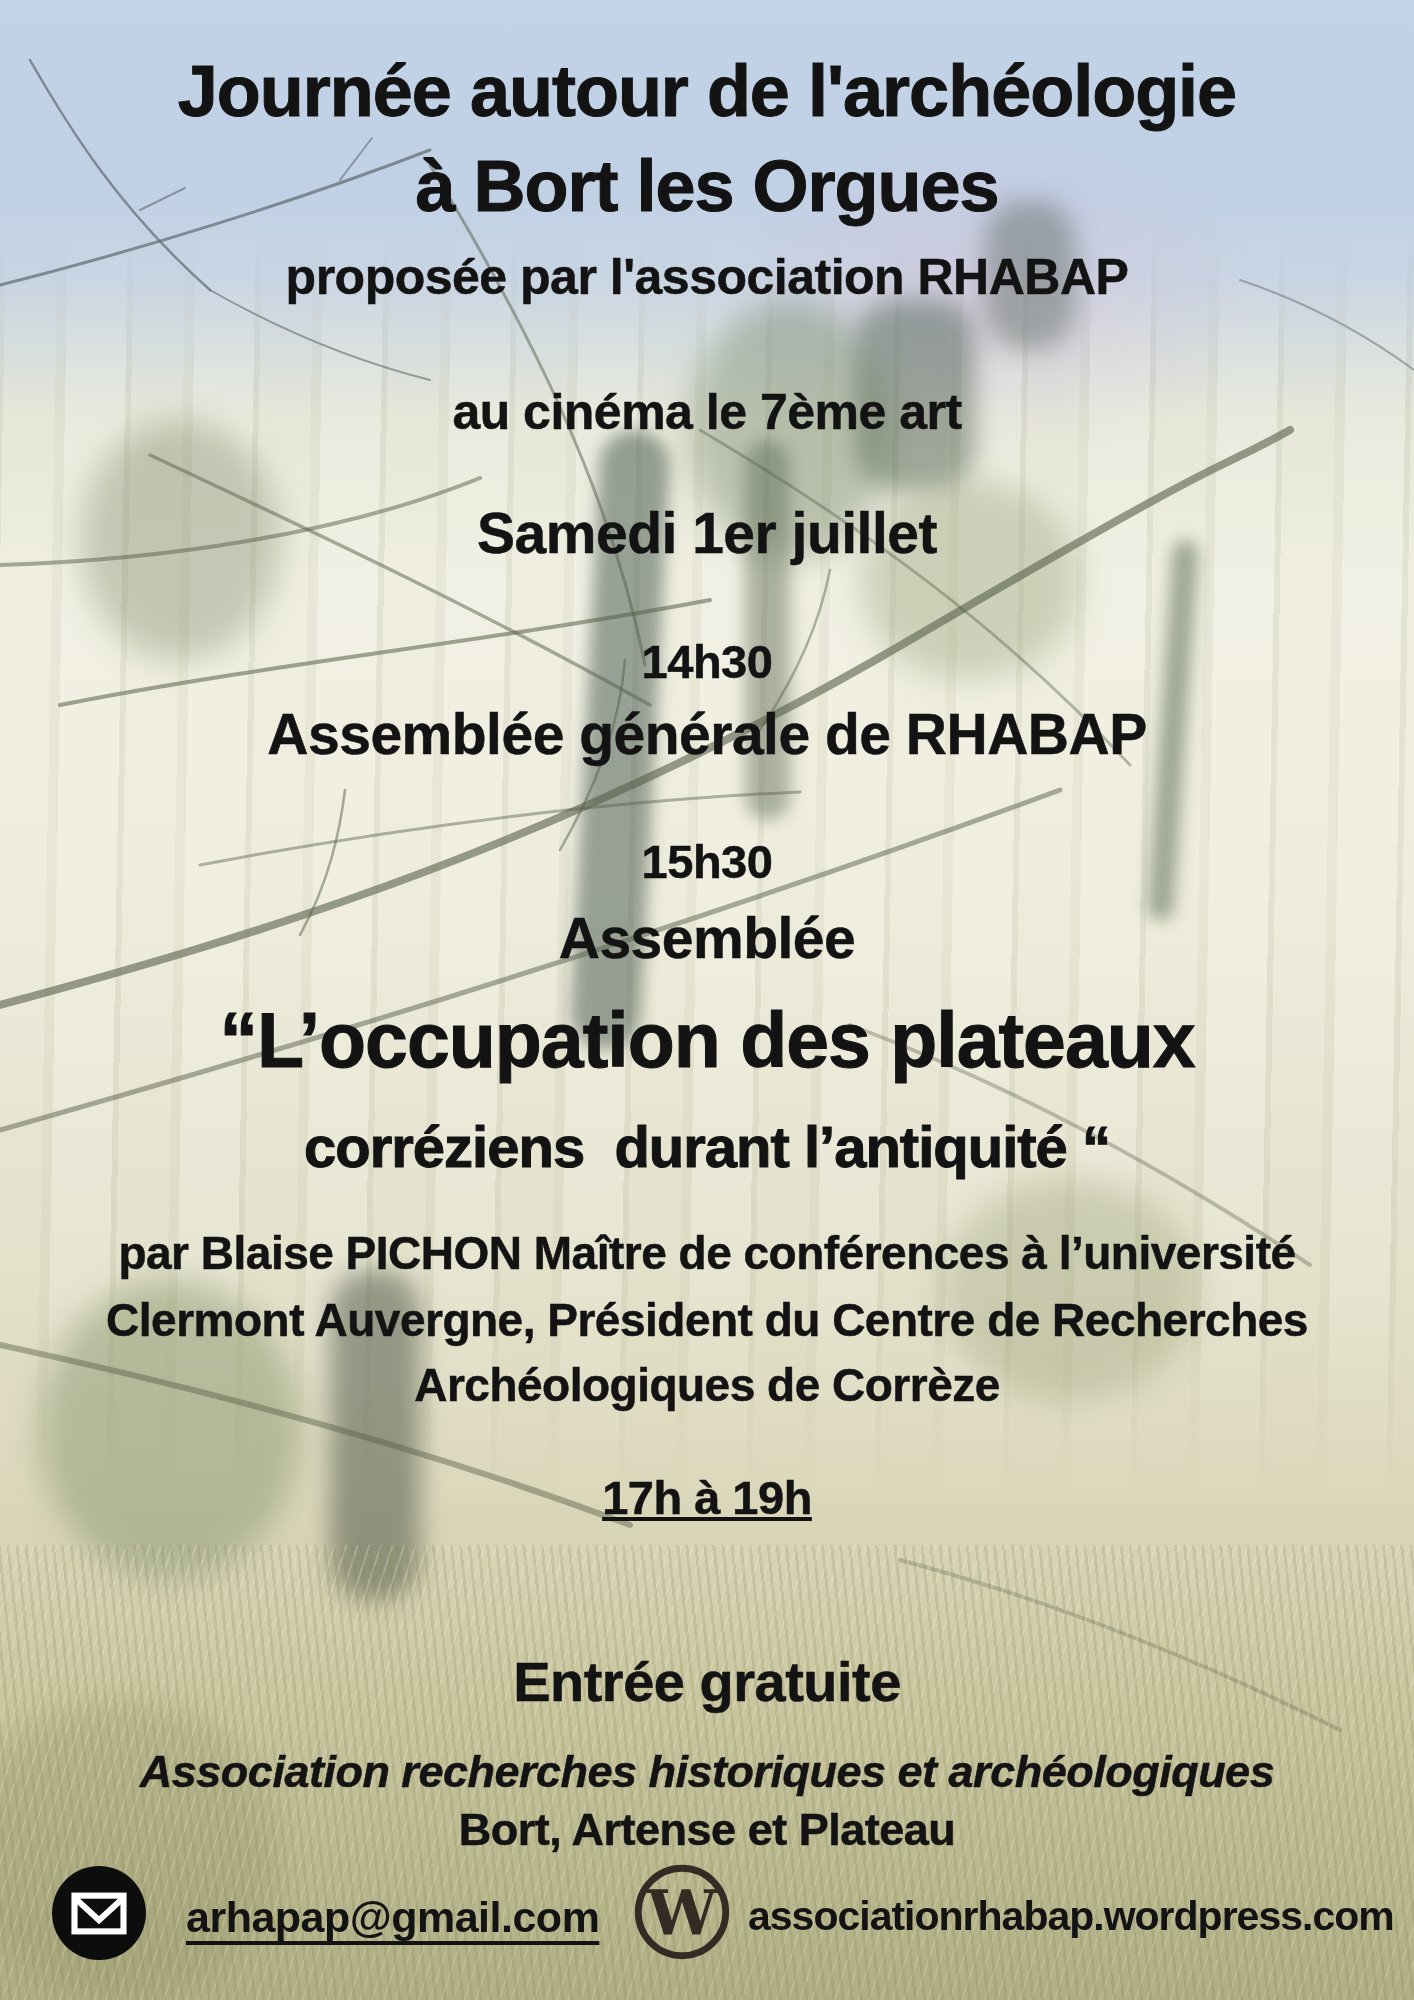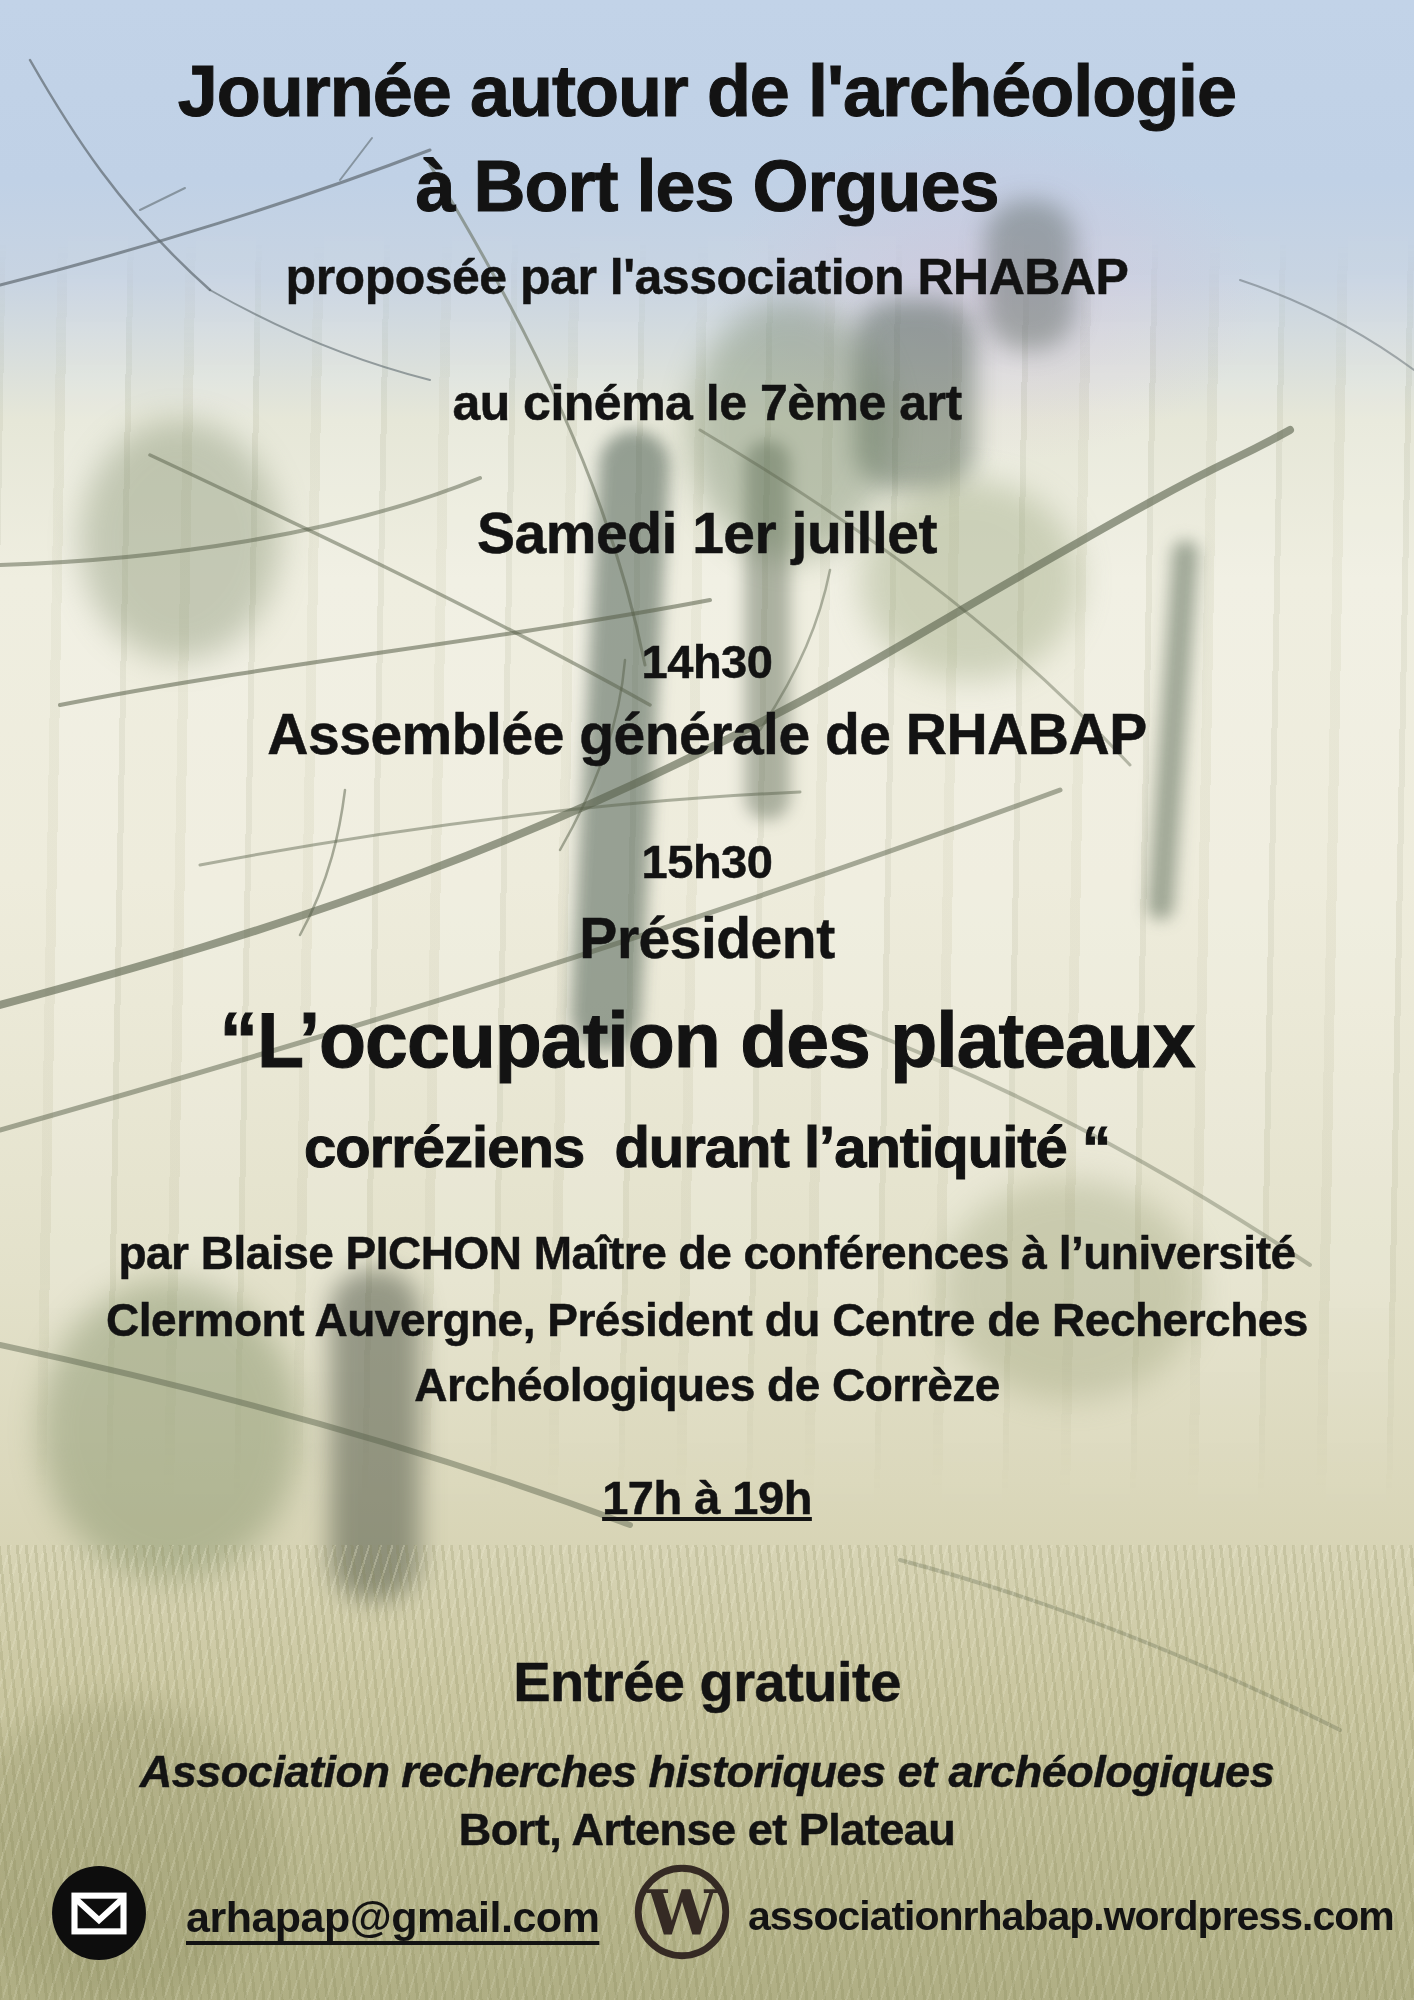--- a/index.html
+++ b/index.html
@@ -108,27 +108,27 @@
     <path d="M760 730 C 800 670, 820 620, 830 570" stroke="#575f49" stroke-width="2.5" opacity=".45"></path>
     <path d="M300 935 C 330 880, 340 830, 345 790" stroke="#575f49" stroke-width="2.5" opacity=".5"></path>
     <path d="M900 1560 C 1050 1600, 1200 1660, 1340 1730" stroke="#575f49" stroke-width="4" opacity=".3"></path>
   </svg>
 
   <div class="layer grass"></div>
 
   <div class="line xb" style="top:150px;font-size:72px;letter-spacing:-1px;">à Bort les Orgues</div>
   <div class="line xb" style="top:55px;font-size:72px;letter-spacing:-1px;">Journée autour de l'archéologie</div>
   <div class="line sm" style="top:252px;font-size:50px;">proposée par l'association RHABAP</div>
-  <div class="line sm" style="top:378px;font-size:50px;">au cinéma le 7ème art</div>
+  <div class="line sm" style="top:387px;font-size:50px;">au cinéma le 7ème art</div>
   <div class="line sm" style="top:505px;font-size:57px;">Samedi 1er juillet</div>
 
   <div class="line sm" style="top:638px;font-size:47px;">14h30</div>
   <div class="line sm" style="top:706px;font-size:57px;">Assemblée générale de RHABAP</div>
   <div class="line sm" style="top:838px;font-size:47px;">15h30</div>
-  <div class="line sm" style="top:910px;font-size:57px;">Président</div>
+  <div class="line sm" style="top:910px;font-size:57px;">Assemblée</div>
 
   <div class="line xb" style="top:1002px;font-size:77px;letter-spacing:-1px;">“L’occupation des plateaux</div>
   <div class="line xb" style="top:1118px;font-size:58px;letter-spacing:-1px;">corréziens  durant l’antiquité “</div>
 
   <div class="line sm" style="top:1230px;font-size:46px;">par Blaise PICHON Maître de conférences à l’université</div>
   <div class="line sm" style="top:1297px;font-size:46px;">Clermont Auvergne, Président du Centre de Recherches</div>
   <div class="line sm" style="top:1362px;font-size:46px;">Archéologiques de Corrèze</div>
 
   <div class="line sm" style="top:1474px;font-size:47px;text-decoration:underline;">17h à 19h</div>
   <div class="line sm" style="top:1654px;font-size:56px;">Entrée gratuite</div>

